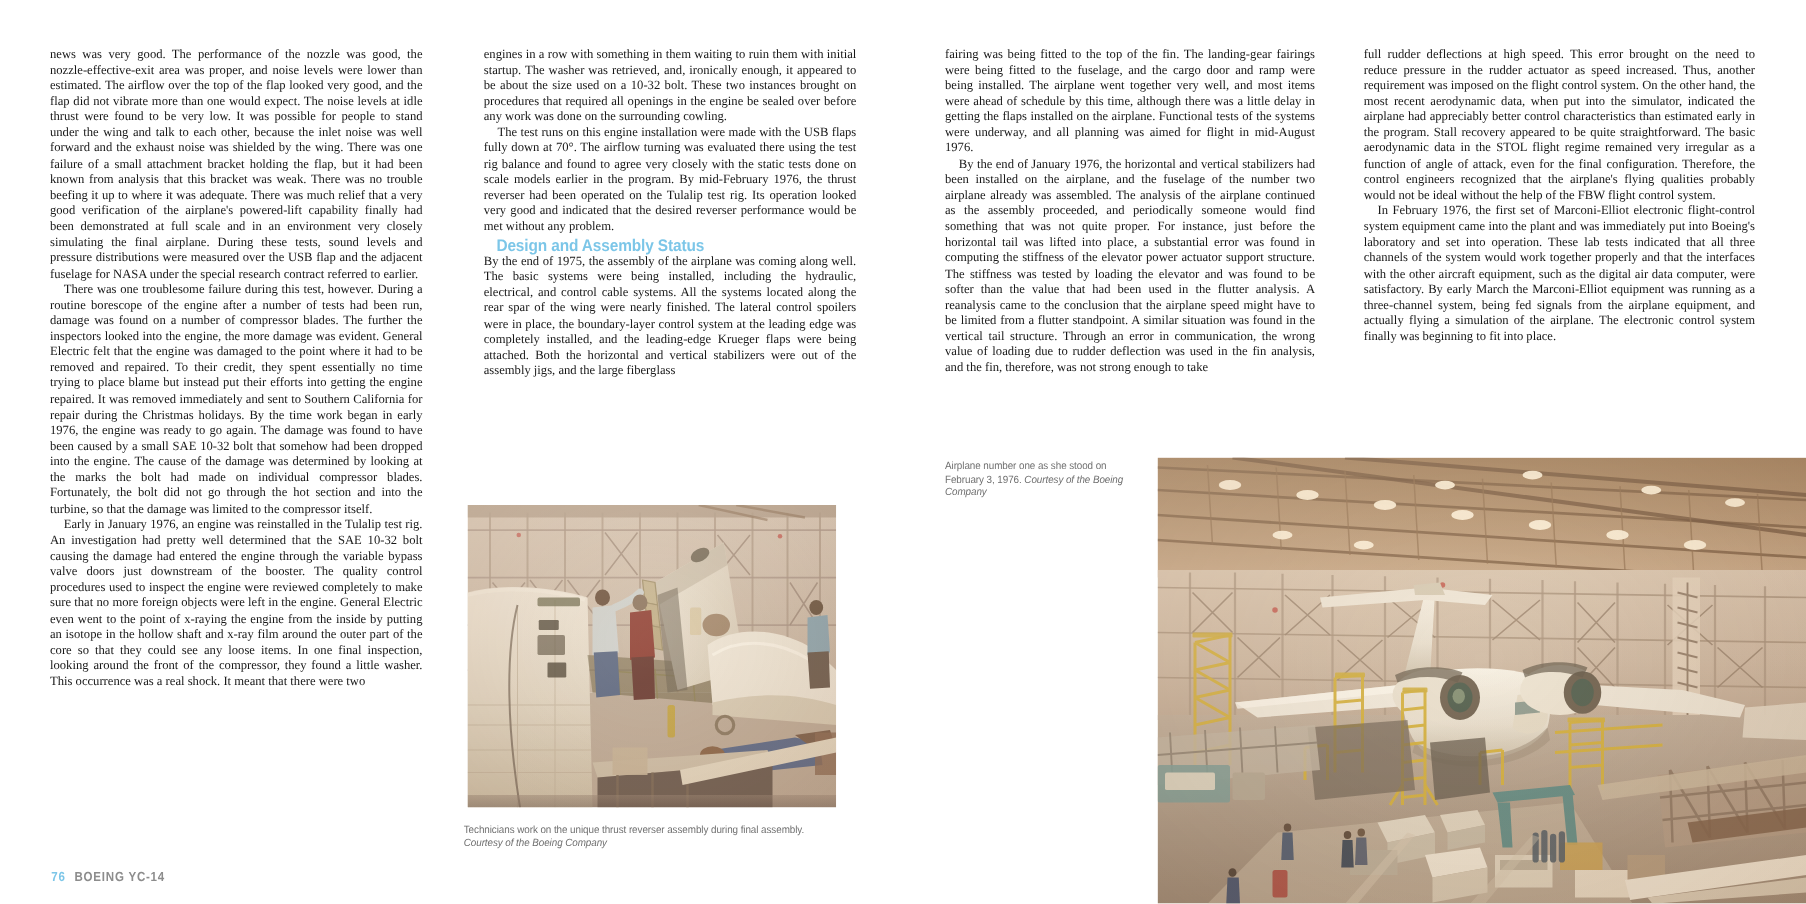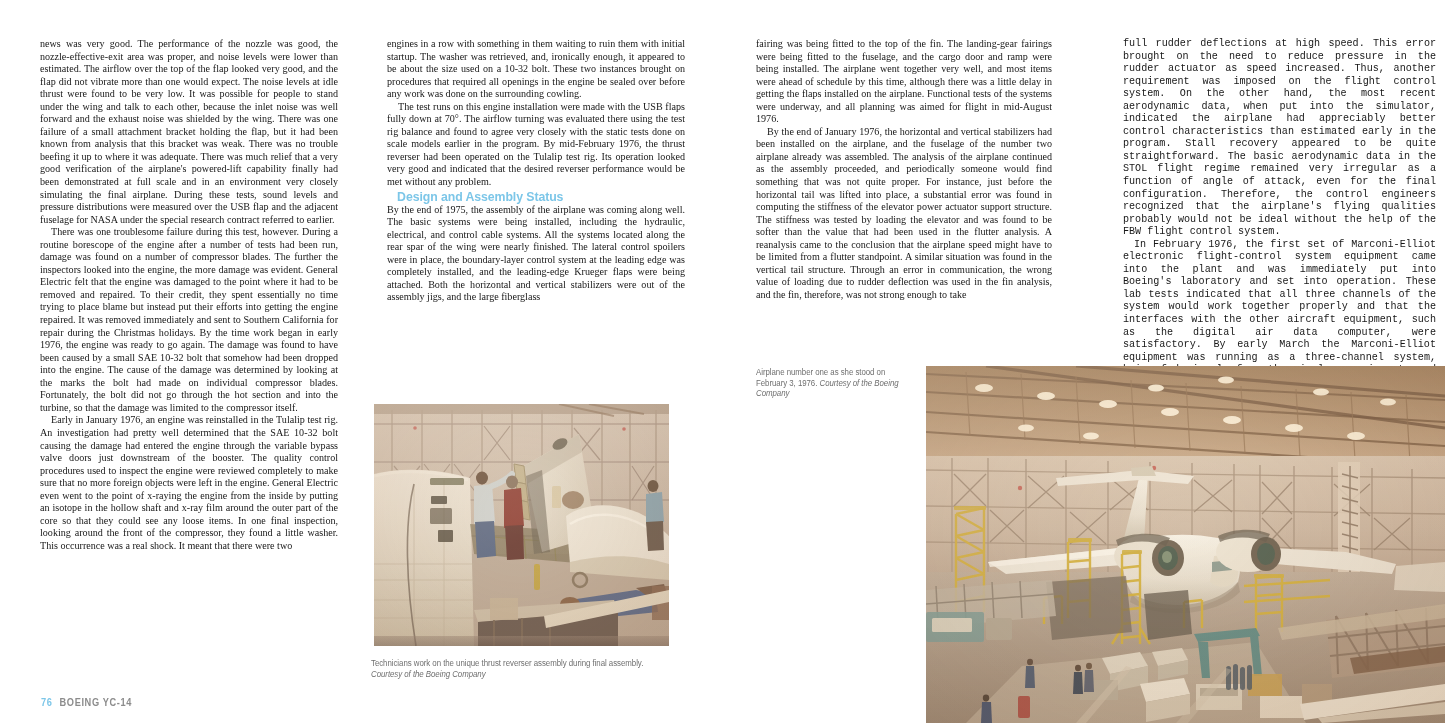--- a/index.html
+++ b/index.html
@@ -37,21 +37,21 @@
     margin: 0;
     text-indent: 11px;
     hyphens: auto;
     -webkit-hyphens: auto;
   }
   .col p.noindent { text-indent: 0; }
 
   #col1 { left: 40px;   width: 298px; }
   #col2 { left: 387px;  width: 298px; }
   #col3 { left: 756px;  width: 296px; font-family: Liberation Serif, serif; }
-  #col4 { left: 1123px; width: 313px; font-family: Liberation Mono, monospace; }
+  #col4 { left: 1091px; width: 313px; }
 
   
   .section-head {
     font-family: "Liberation Sans Narrow", "Liberation Sans", sans-serif;
     font-weight: bold;
     font-size: 13.4px;
     line-height: 15px;
     letter-spacing: -0.1px;
     color: #7cc6e8;
     text-align: left;

